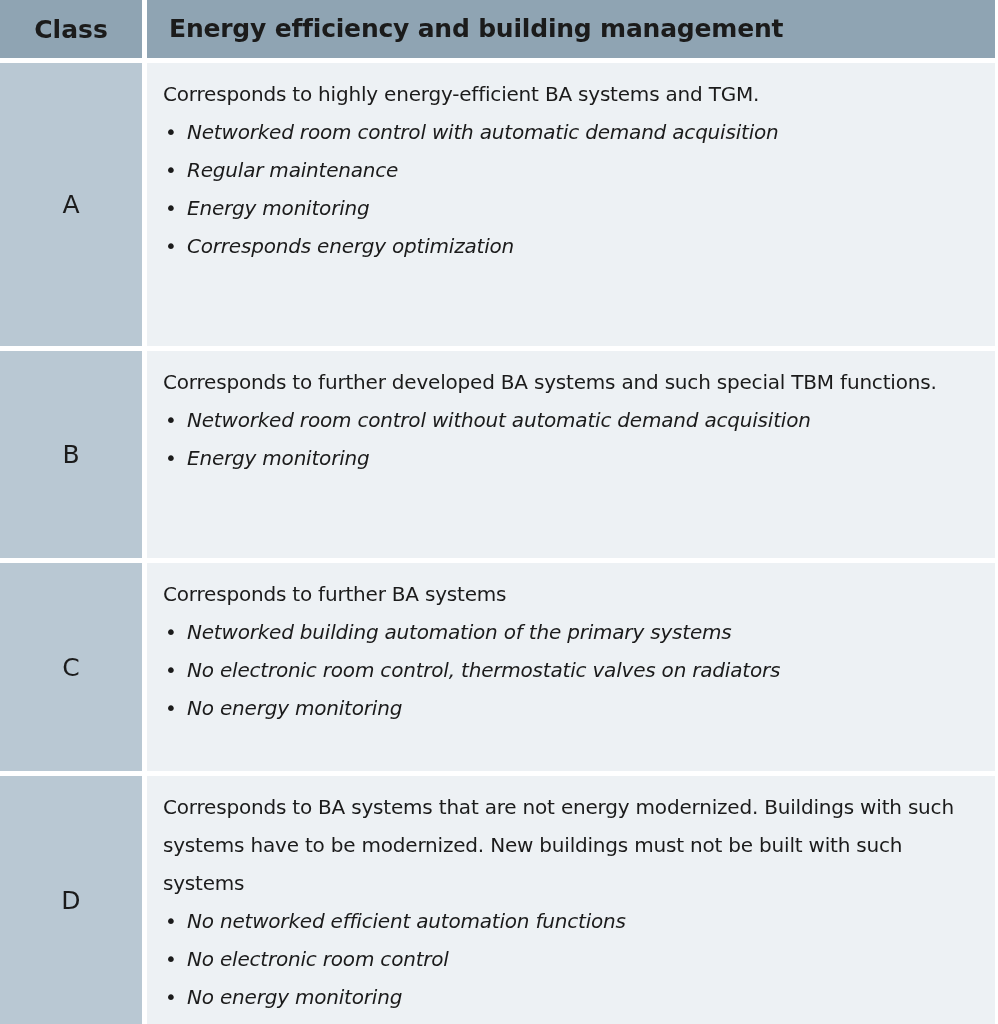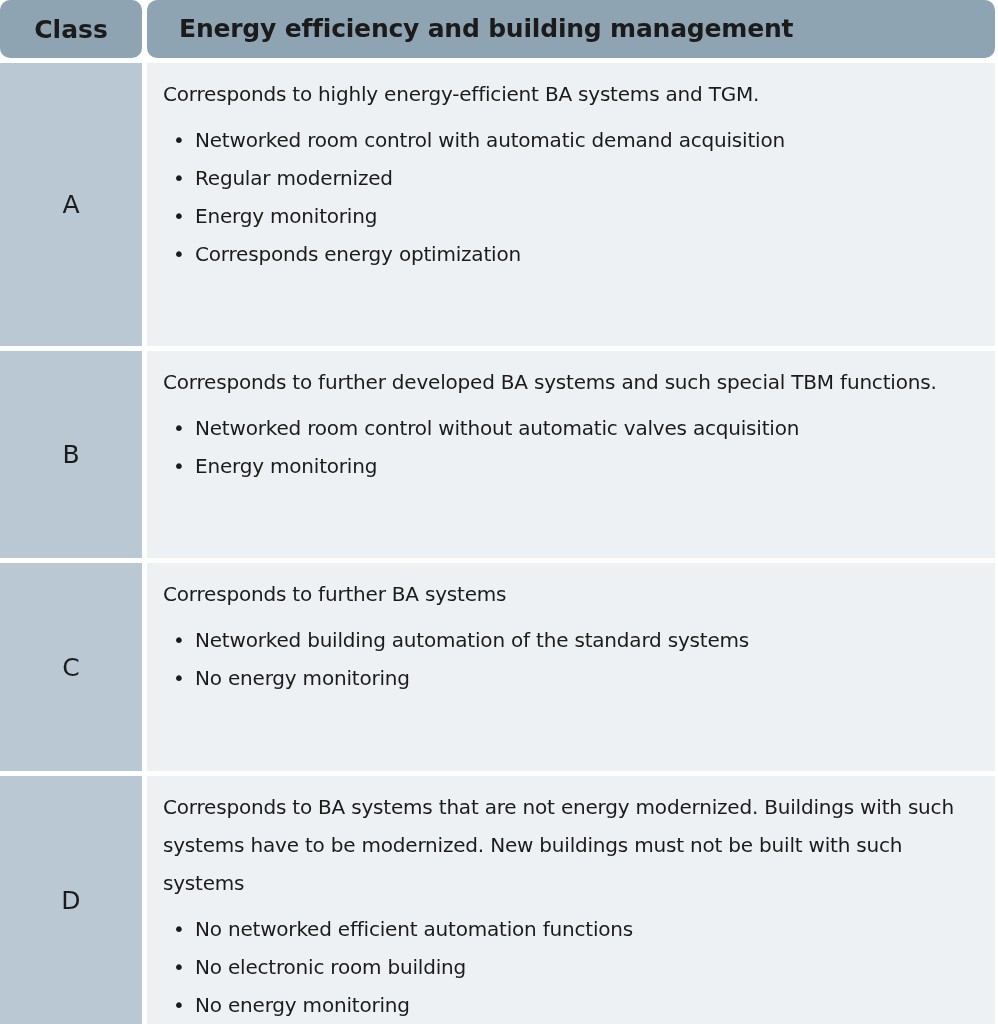--- a/index.html
+++ b/index.html
@@ -1,25 +1,25 @@
 <!DOCTYPE html>
 <html><head>
 <meta charset="utf-8">
 <style>
   html, body { margin: 0; padding: 0; background: #ffffff; }
   body { width: 998px; height: 1024px; overflow: hidden; font-family: "DejaVu Sans", sans-serif; color: #1b1b1b; }
   .table { position: absolute; left: 0; top: 0; width: 995px; }
   .row { display: flex; margin-bottom: 5px; }
   .cls { width: 142px; margin-right: 5px; display: flex; align-items: center; justify-content: center; background: #b9c8d3; font-size: 25px; }
   .content { flex: 1; background: #edf1f4; padding: 12px 14px 8px 16px; font-size: 20px; line-height: 38px; letter-spacing: -0.2px; }
-  .hdr .cls, .hdr .content { background: #8fa4b3; font-weight: bold; border-radius: 10px; }
+  .hdr .cls, .hdr .content { background: #8fa4b3; font-weight: bold; }
   .hdr { height: 58px; }
-  .hdr .content { display: flex; align-items: center; padding: 0 32px; font-size: 25px; }
+  .hdr .content { display: flex; align-items: center; padding: 0 22px; font-size: 25px; }
   .hdr .cls { font-size: 25px; }
-  ul { list-style: none; margin: 8px; padding: 0; }
+  ul { list-style: none; margin: 0; padding: 0; font-style: italic; }
   li { position: relative; padding-left: 24px; }
   li::before { content: "\2022"; position: absolute; left: 2px; top: 0; }
   #rowA { height: 283px; }
   #rowB { height: 207px; }
   #rowC { height: 208px; }
   #rowD { height: 248px; margin-bottom: 0; }
 </style>
 </head>
 <body>
 
@@ -28,53 +28,54 @@
     <div class="cls">Class</div>
     <div class="content">Energy efficiency and building management</div>
   </div>
 
   <div class="row" id="rowA">
     <div class="cls">A</div>
     <div class="content">
       <div>Corresponds to highly energy-efficient BA systems and TGM.</div>
       <ul>
         <li>Networked room control with automatic demand acquisition</li>
-        <li>Regular modernized</li>
+        <li>Regular maintenance</li>
         <li>Energy monitoring</li>
         <li>Corresponds energy optimization</li>
       </ul>
     </div>
   </div>
 
   <div class="row" id="rowB">
     <div class="cls">B</div>
     <div class="content">
       <div>Corresponds to further developed BA systems and such special TBM functions.</div>
       <ul>
-        <li>Networked room control without automatic valves acquisition</li>
+        <li>Networked room control without automatic demand acquisition</li>
         <li>Energy monitoring</li>
       </ul>
     </div>
   </div>
 
   <div class="row" id="rowC">
     <div class="cls">C</div>
     <div class="content">
       <div>Corresponds to further BA systems</div>
       <ul>
-        <li>Networked building automation of the standard systems</li>
+        <li>Networked building automation of the primary systems</li>
+        <li>No electronic room control, thermostatic valves on radiators</li>
         <li>No energy monitoring</li>
       </ul>
     </div>
   </div>
 
   <div class="row" id="rowD">
     <div class="cls">D</div>
     <div class="content">
       <div>Corresponds to BA systems that are not energy modernized. Buildings with such systems have to be modernized. New buildings must not be built with such systems</div>
       <ul>
         <li>No networked efficient automation functions</li>
-        <li>No electronic room building</li>
+        <li>No electronic room control</li>
         <li>No energy monitoring</li>
       </ul>
     </div>
   </div>
 </div>
 
 </body></html>

